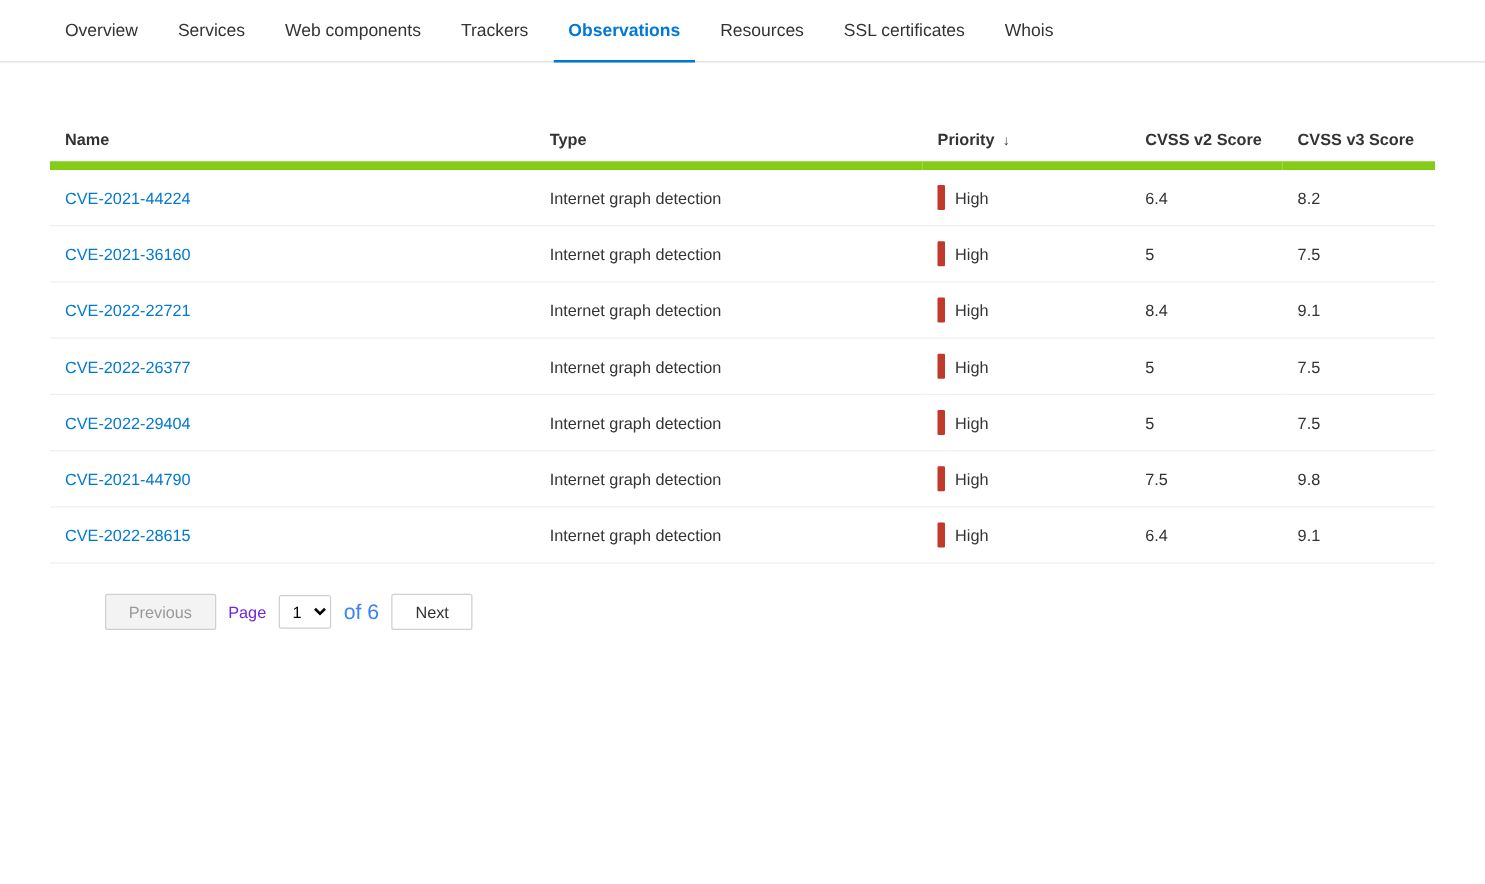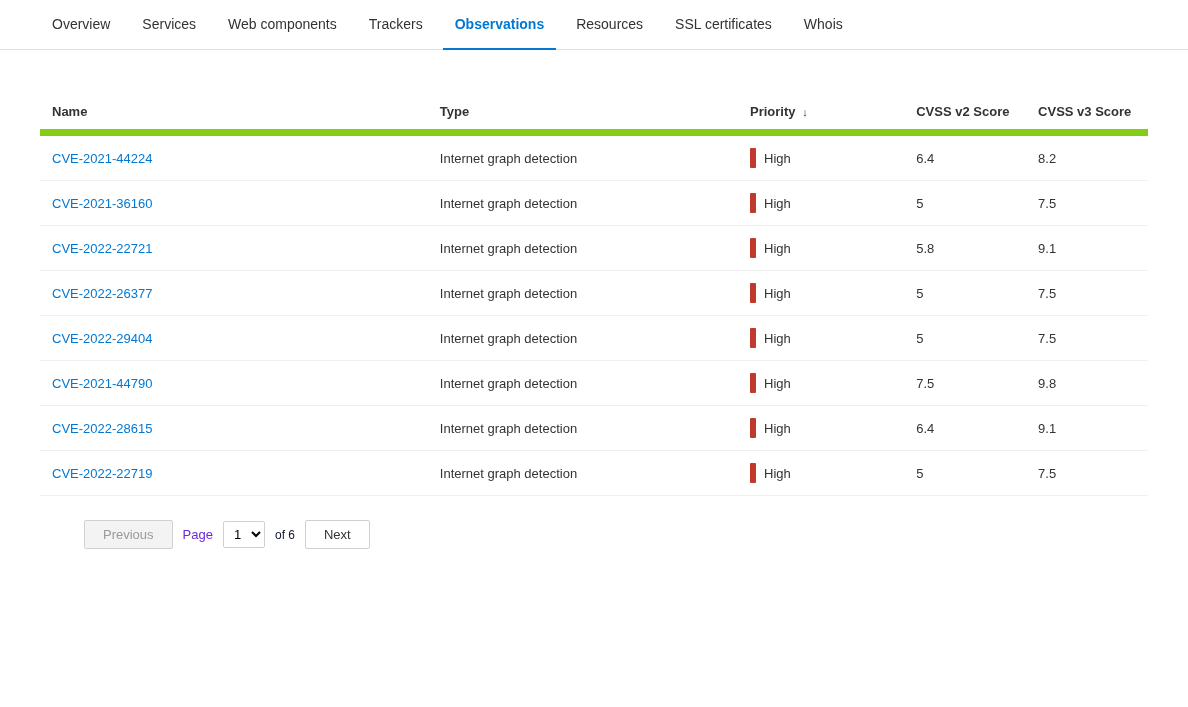--- a/index.html
+++ b/index.html
@@ -107,21 +107,21 @@
     }
     .page-label { font-size: 13px; color: #6d28d9; }
     .page-select {
       border: 1px solid #d0d0d0;
       border-radius: 2px;
       padding: 4px 6px;
       font-size: 13px;
       background: #fff;
       cursor: pointer;
     }
-    .of-pages { font-size: 12px; color: #0f172a; }
+    .of-pages { font-size: 17px; color: #3b82f6; }
 
     .col-name { width: 35%; }
     .col-type { width: 28%; }
     .col-priority { width: 15%; }
     .col-cvss2 { width: 11%; }
     .col-cvss3 { width: 11%; }
   </style>
 </head>
 <body>
 
@@ -176,21 +176,21 @@
         </tr>
         <tr>
           <td><a class="link-cell" href="#">CVE-2022-22721</a></td>
           <td>Internet graph detection</td>
           <td>
             <div class="priority-cell">
               <div class="priority-bar"></div>
               <span>High</span>
             </div>
           </td>
-          <td>5.8</td>
+          <td>8.4</td>
           <td>9.1</td>
         </tr>
         <tr>
           <td><a class="link-cell" href="#">CVE-2022-26377</a></td>
           <td>Internet graph detection</td>
           <td>
             <div class="priority-cell">
               <div class="priority-bar"></div>
               <span>High</span>
             </div>
@@ -226,32 +226,20 @@
           <td><a class="link-cell" href="#">CVE-2022-28615</a></td>
           <td>Internet graph detection</td>
           <td>
             <div class="priority-cell">
               <div class="priority-bar"></div>
               <span>High</span>
             </div>
           </td>
           <td>6.4</td>
           <td>9.1</td>
-        </tr>
-        <tr>
-          <td><a class="link-cell" href="#">CVE-2022-22719</a></td>
-          <td>Internet graph detection</td>
-          <td>
-            <div class="priority-cell">
-              <div class="priority-bar"></div>
-              <span>High</span>
-            </div>
-          </td>
-          <td>5</td>
-          <td>7.5</td>
         </tr>
       </tbody>
   </table>
 
   <div class="pagination">
     <button class="btn-prev" disabled="">Previous</button>
     <span class="page-label">Page</span>
     <select class="page-select"><option value="1">1</option><option value="2">2</option><option value="3">3</option><option value="4">4</option><option value="5">5</option><option value="6">6</option></select>
     <span class="of-pages">of 6</span>
     <button class="btn-next">Next</button>

